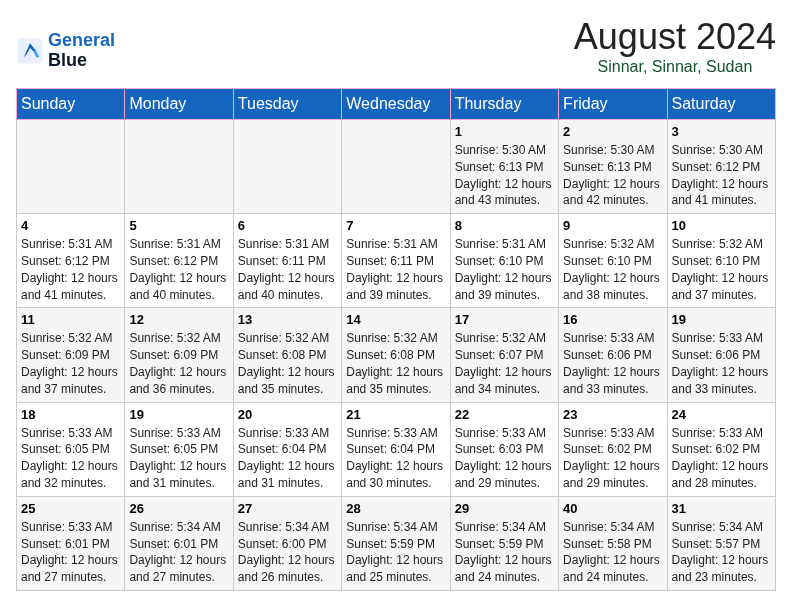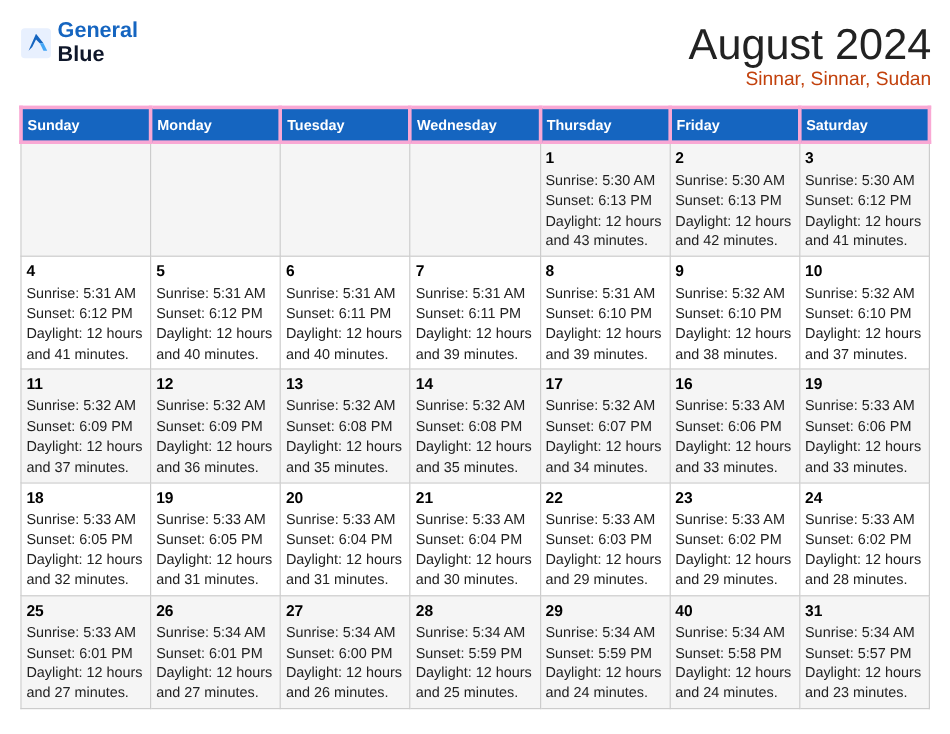--- a/index.html
+++ b/index.html
@@ -13,61 +13,62 @@
     .header {
       display: flex;
       justify-content: space-between;
       align-items: flex-start;
       margin-bottom: 12px;
     }
     .logo {
       display: flex;
       align-items: center;
       gap: 4px;
+      margin-top: 15px;
     }
     .logo-text {
       font-size: 18px;
       font-weight: bold;
       color: #1a1a2e;
       line-height: 1.1;
     }
     .logo-text span {
       color: #1565c0;
     }
     .logo-icon {
       width: 28px;
       height: 28px;
     }
     .title-block {
-      text-align: right;
+      text-align: center;
     }
     .main-title {
       font-size: 36px;
       font-weight: 300;
       color: #222;
     }
     .subtitle {
       font-size: 16px;
-      color: #c2410c;
+      color: #14532d;
     }
     table {
       width: 100%;
       border-collapse: collapse;
       font-size: 11px;
     }
     thead tr {
       background-color: #1565c0;
       color: #fff;
     }
     thead th {
       padding: 6px 4px;
       text-align: left;
-      font-weight: bold;
-      font-size: 12px;
-      border: 3px solid #f9a8d4;
+      font-weight: normal;
+      font-size: 16px;
+      border: 1px solid #f9a8d4;
     }
     tbody tr {
       vertical-align: top;
     }
     tbody td {
       border: 1px solid #ccc;
       padding: 4px;
       vertical-align: top;
       min-height: 80px;
     }

